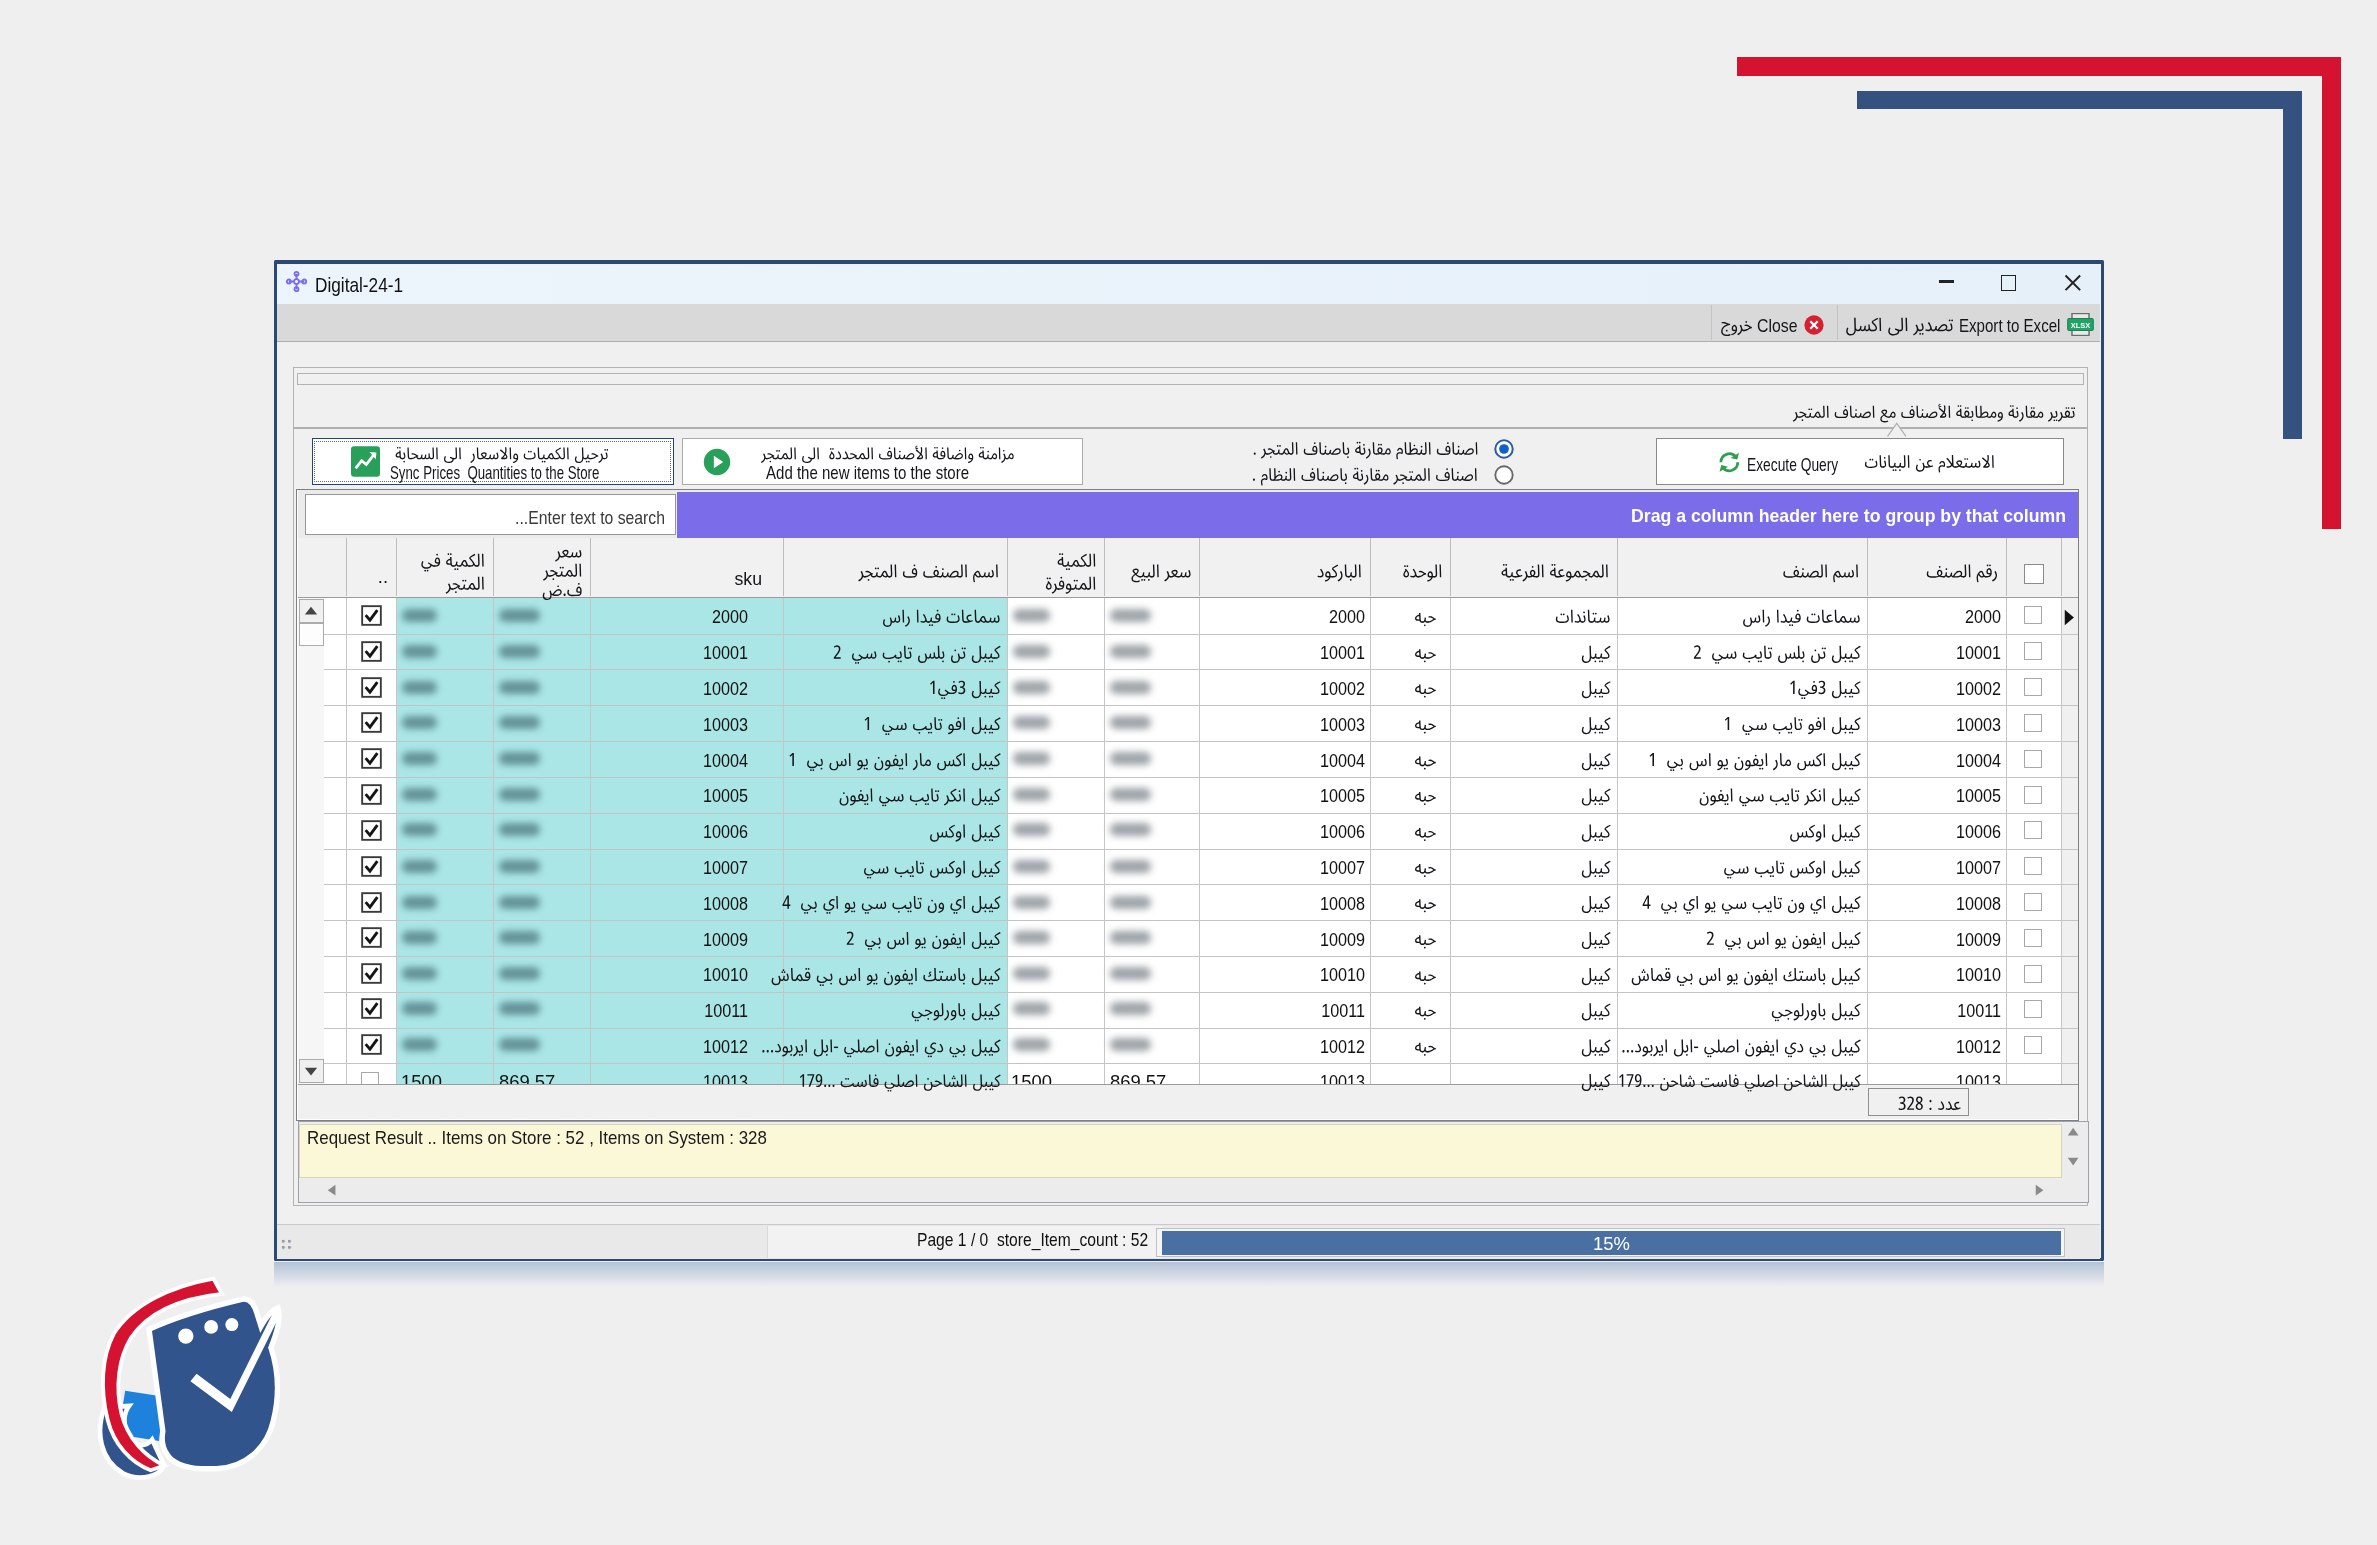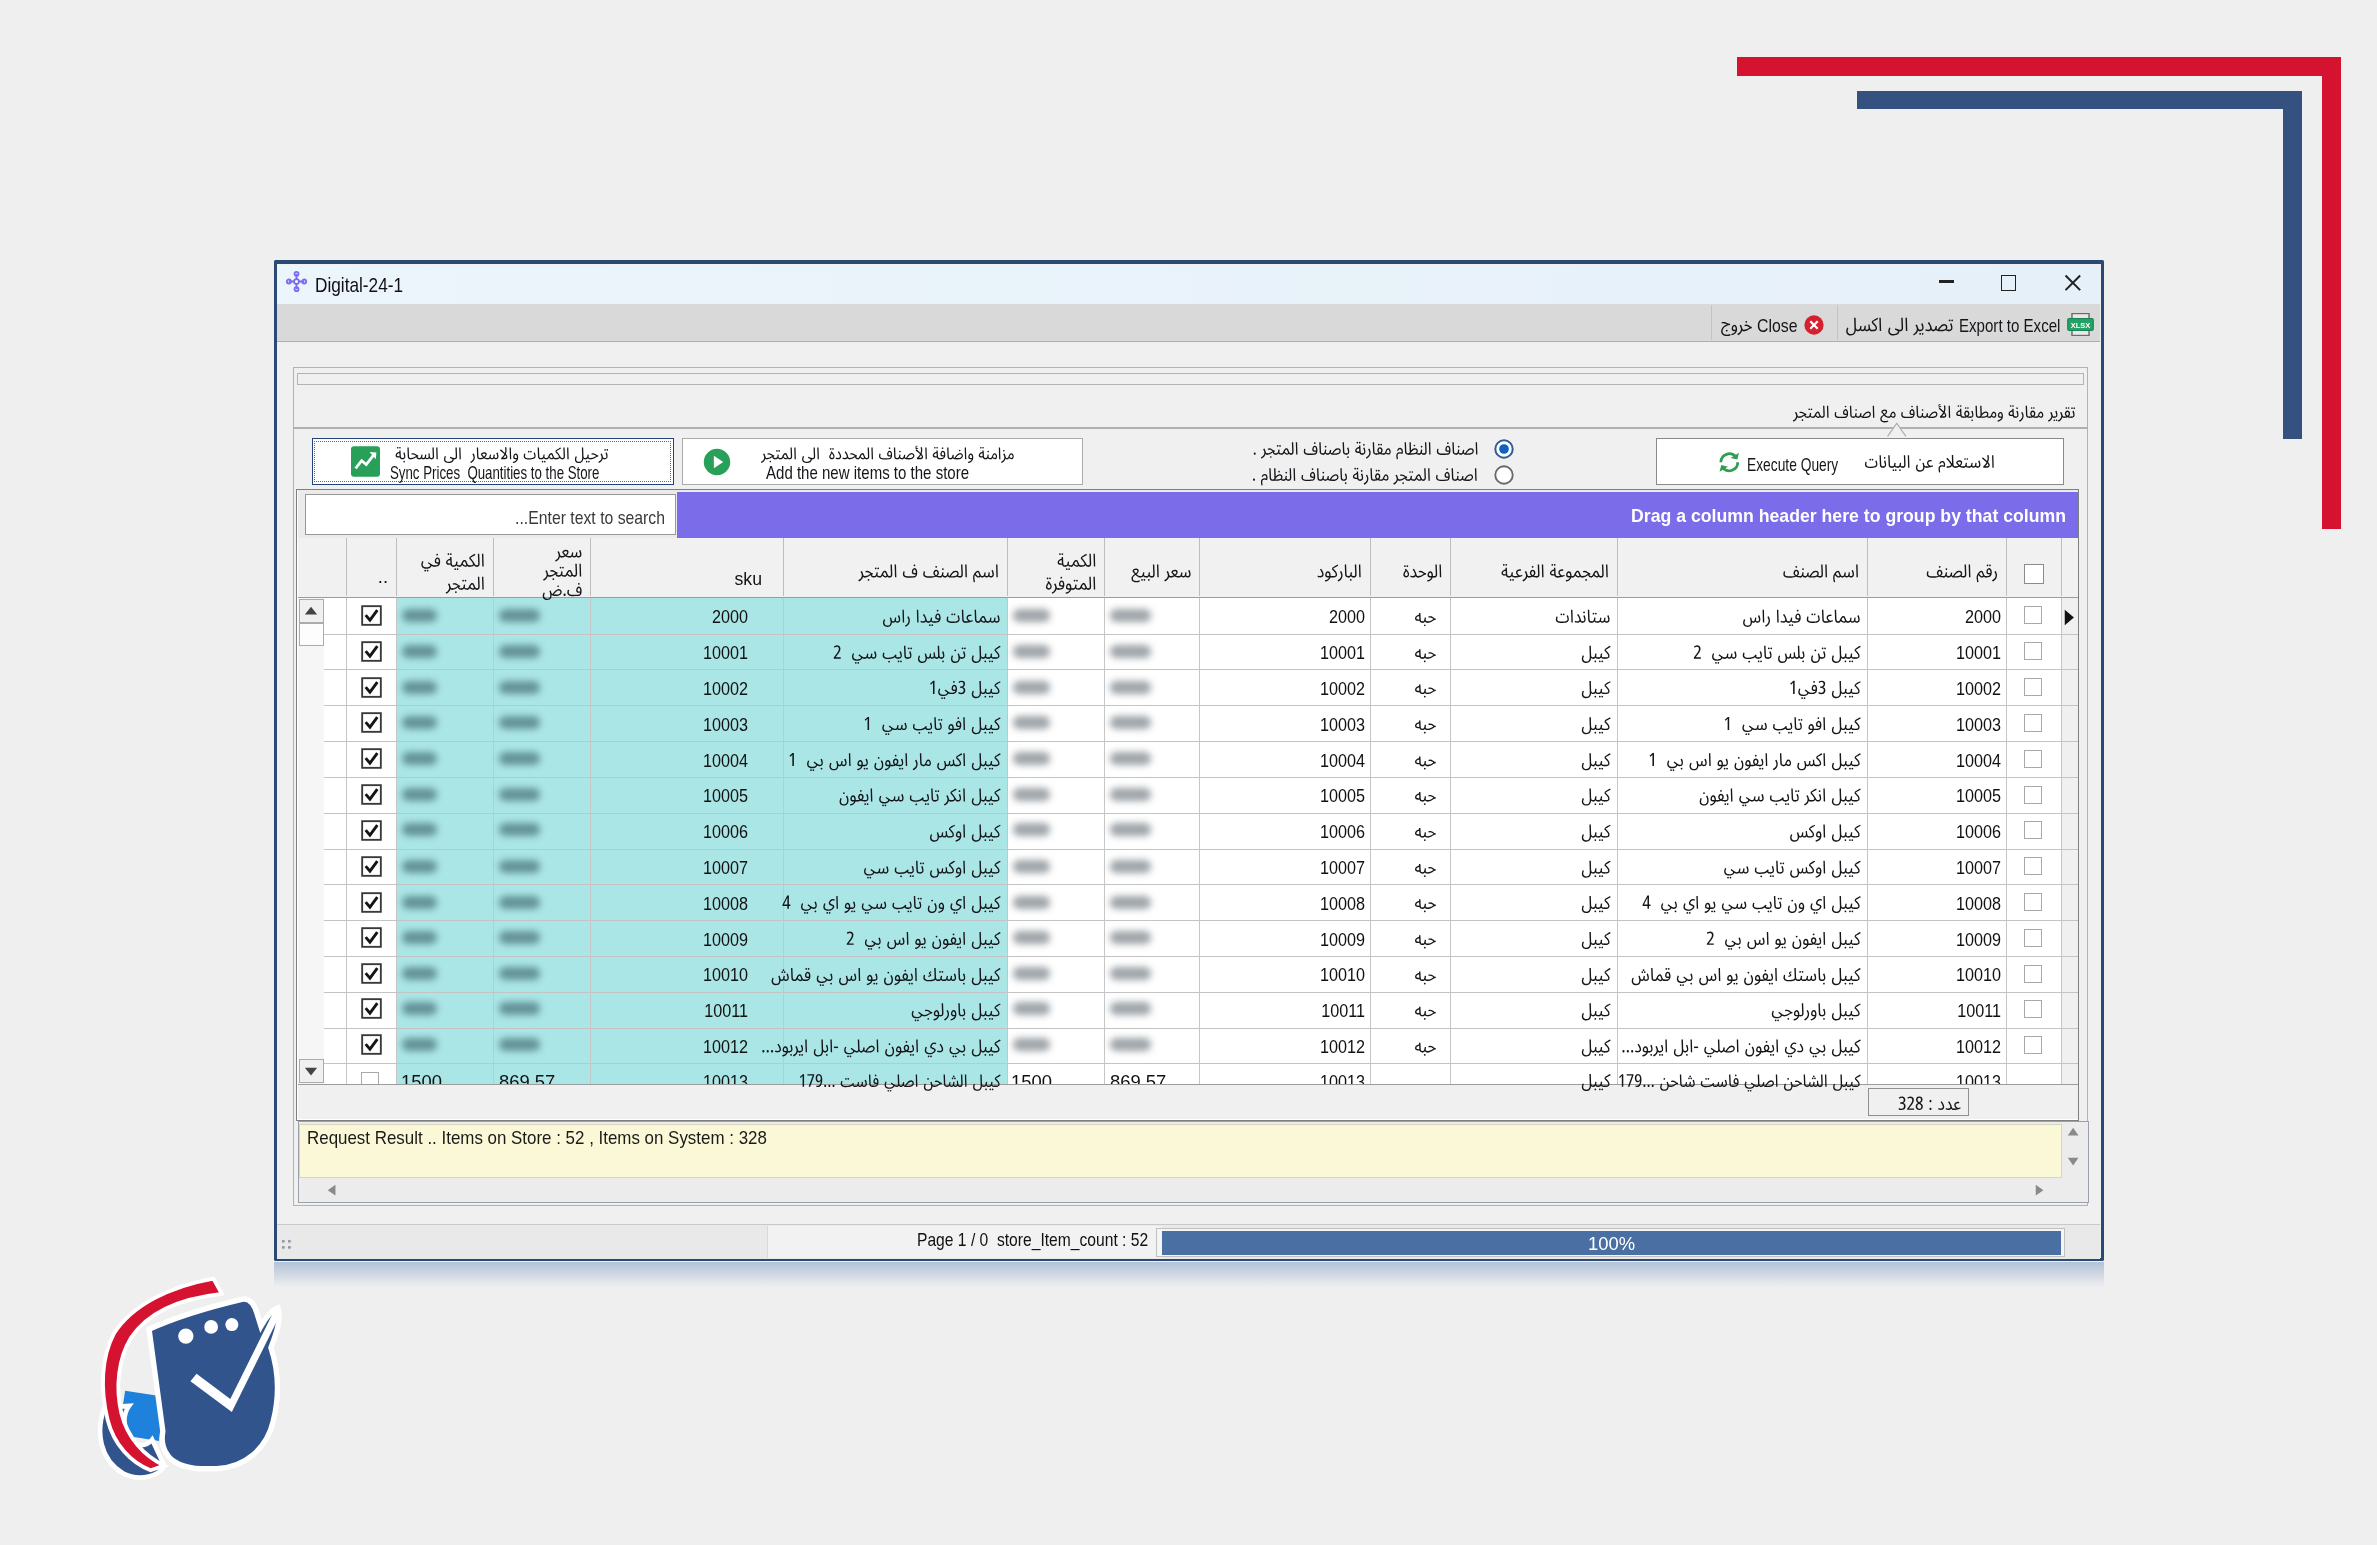--- a/index.html
+++ b/index.html
@@ -321,21 +321,21 @@
   </svg>
 <svg style="position:absolute;left:2035px;top:1184px" width="9.2" height="12.3" viewBox="0 0 12 16">
     <path d="M1 1 L1 15 L11 8 Z" fill="#8a8a8a"></path>
   </svg>
 <div style="position:absolute;left:277px;top:1224px;width:1823px;height:35px;background:#e9e9e9;border-top:1.5px solid #c9c9c9"></div>
 <div style="position:absolute;left:281px;top:1239px;width:12.3px;height:12.3px;background:radial-gradient(circle 1.5px at 2.3px 2.3px,#9a9aa8 1.5px,transparent 1.8px) 0 0/6.1px 6.1px"></div>
 <div style="position:absolute;left:767px;top:1226px;width:395px;height:32px;background:#f2f2f2;border-left:0.8px solid #d8d8d8"></div>
 <div style="position:absolute;left:917px;top:1229px;font-size:18.4px;line-height:21.5px;color:#111;font-weight:400;white-space:pre;transform:scaleX(0.85);transform-origin:left center;">Page 1 / 0  store_Item_count : 52</div>
 <div style="position:absolute;left:1156px;top:1228px;width:909px;height:29px;background:#f5f5f5;border:0.8px solid #c0c0c0"></div>
 <div style="position:absolute;left:1162px;top:1231px;width:899px;height:24px;background:#4a70a3"></div>
-<div style="position:absolute;left:1162px;top:1233px;font-size:18.4px;line-height:21.5px;color:#fff;font-weight:400;white-space:pre;width:899px;text-align:center;">100%</div>
+<div style="position:absolute;left:1162px;top:1233px;font-size:18.4px;line-height:21.5px;color:#fff;font-weight:400;white-space:pre;width:899px;text-align:center;">15%</div>
 <svg style="position:absolute;left:86px;top:1274px" width="215" height="207" viewBox="0 0 280 270">
 <rect x="46" y="156" width="54" height="58" fill="#1e82dc" transform="rotate(9 73 185)"></rect>
 <path d="M24,174 C12,206 18,242 48,260 C72,272 96,262 102,250 L86,216 C76,228 58,226 52,204 C48,190 50,180 56,172 Z" fill="#32548c" stroke="#fff" stroke-width="6"></path>
 <path d="M166,6 C110,16 60,40 36,78 C20,108 18,150 28,190 C36,222 58,246 84,256 L102,250 C76,238 54,214 46,182 C38,148 42,110 58,84 C80,50 122,32 177,26 Z" fill="#d5122f" stroke="#fff" stroke-width="5"></path>
 <path d="M82,72 C115,57 165,42 203,33 C212,31 219,38 223,52 L228,68 C234,57 243,47 250,44 C255,58 248,78 241,96 C251,126 252,160 244,192 C236,227 208,252 170,254 L150,254 C128,253 112,246 106,236 C100,228 98,216 100,205 Z" fill="#32548c" stroke="#fff" stroke-width="7"></path>
 <circle cx="130" cy="81" r="10" fill="#fff"></circle>
 <circle cx="163" cy="69" r="9" fill="#fff"></circle>
 <circle cx="190" cy="66" r="8.5" fill="#fff"></circle>
 <path d="M144,130 L188,163 L247,44 L254,51 L190,180 L136,140 Z" fill="#fff"></path>
 </svg>

